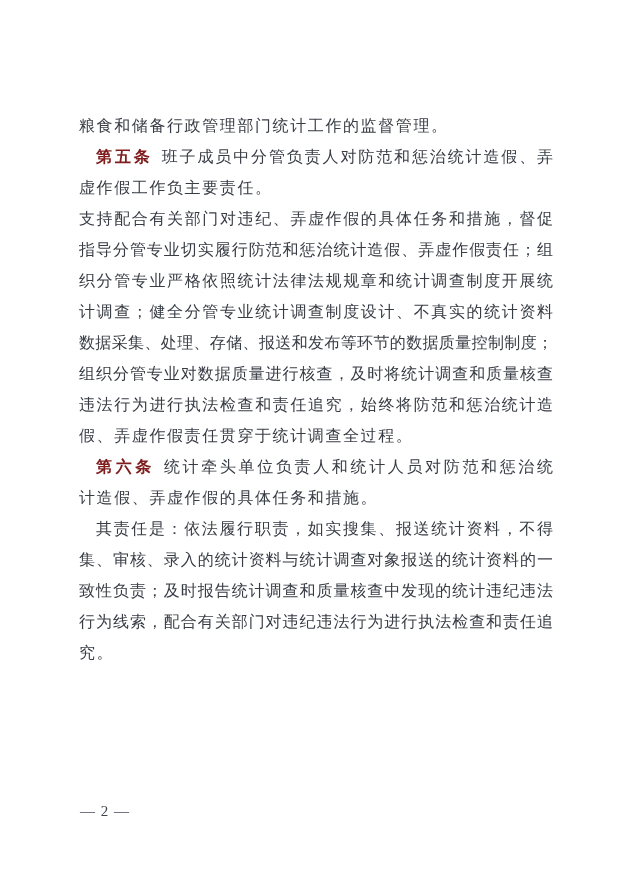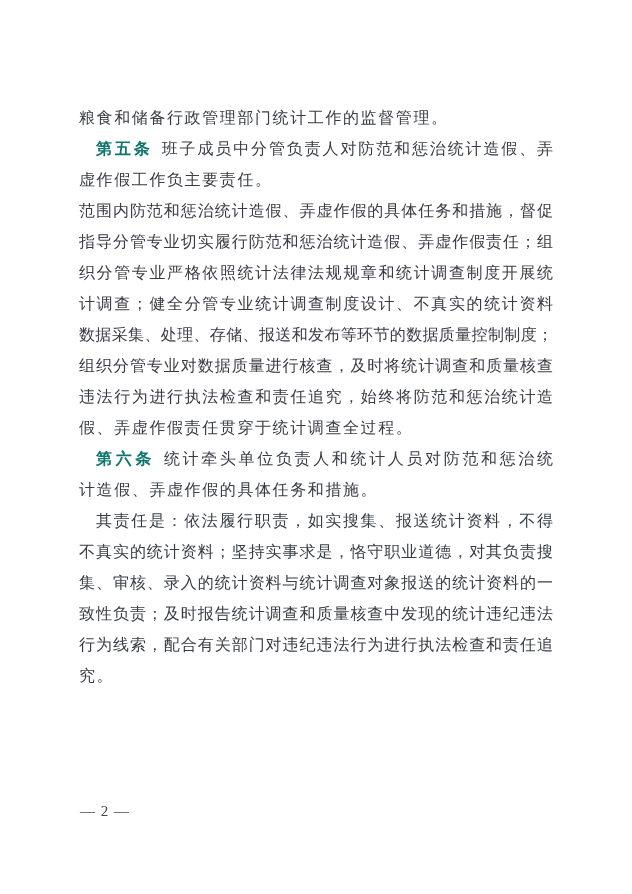--- a/index.html
+++ b/index.html
@@ -11,21 +11,21 @@
     position: relative;
     width: 632px;
     height: 894px;
     background: #ffffff;
     overflow: hidden;
     font-family: "Liberation Serif", serif;
   }
   .text-block {
     position: absolute;
     left: 79px;
-    top: 102px;
+    top: 110px;
     width: 474px;
   }
   .line {
     height: 31px;
     line-height: 31px;
     font-size: 16px;
     color: #383c44;
     white-space: nowrap;
   }
   .line.just {
@@ -37,21 +37,21 @@
   .line.end {
     text-align: left;
     letter-spacing: 1.6px;
   }
   .line.indent {
     text-indent: 17px;
   }
   .term {
     font-weight: bold;
     font-family: "Liberation Sans", sans-serif;
-    color: #0f766e;
+    color: #7f1d1d;
     margin-right: 9px;
     letter-spacing: 1px;
   }
   .page-num {
     position: absolute;
     left: 80px;
     top: 802px;
     font-size: 15px;
     line-height: 18px;
     letter-spacing: 1px;
@@ -60,31 +60,30 @@
   }
 </style>
 </head>
 <body>
 
 <div class="page">
   <div class="text-block">
     <div class="line end">粮食和储备行政管理部门统计工作的监督管理。</div>
     <div class="line just indent"><span class="term">第五条</span><span>班子成员中分管负责人对防范和惩治统计造假、弄</span></div>
     <div class="line end">虚作假工作负主要责任。</div>
-    <div class="line just">范围内防范和惩治统计造假、弄虚作假的具体任务和措施，督促</div>
+    <div class="line just">支持配合有关部门对违纪、弄虚作假的具体任务和措施，督促</div>
     <div class="line just">指导分管专业切实履行防范和惩治统计造假、弄虚作假责任；组</div>
     <div class="line just">织分管专业严格依照统计法律法规规章和统计调查制度开展统</div>
     <div class="line just">计调查；健全分管专业统计调查制度设计、不真实的统计资料</div>
     <div class="line just">数据采集、处理、存储、报送和发布等环节的数据质量控制制度；</div>
     <div class="line just">组织分管专业对数据质量进行核查，及时将统计调查和质量核查</div>
     <div class="line just">违法行为进行执法检查和责任追究，始终将防范和惩治统计造</div>
     <div class="line end">假、弄虚作假责任贯穿于统计调查全过程。</div>
     <div class="line just indent"><span class="term">第六条</span><span>统计牵头单位负责人和统计人员对防范和惩治统</span></div>
     <div class="line end">计造假、弄虚作假的具体任务和措施。</div>
     <div class="line just indent">其责任是：依法履行职责，如实搜集、报送统计资料，不得</div>
-    <div class="line just">不真实的统计资料；坚持实事求是，恪守职业道德，对其负责搜</div>
     <div class="line just">集、审核、录入的统计资料与统计调查对象报送的统计资料的一</div>
     <div class="line just">致性负责；及时报告统计调查和质量核查中发现的统计违纪违法</div>
     <div class="line just">行为线索，配合有关部门对违纪违法行为进行执法检查和责任追</div>
     <div class="line end">究。</div>
   </div>
   <div class="page-num">— 2 —</div>
 </div>
 
 </body></html>

